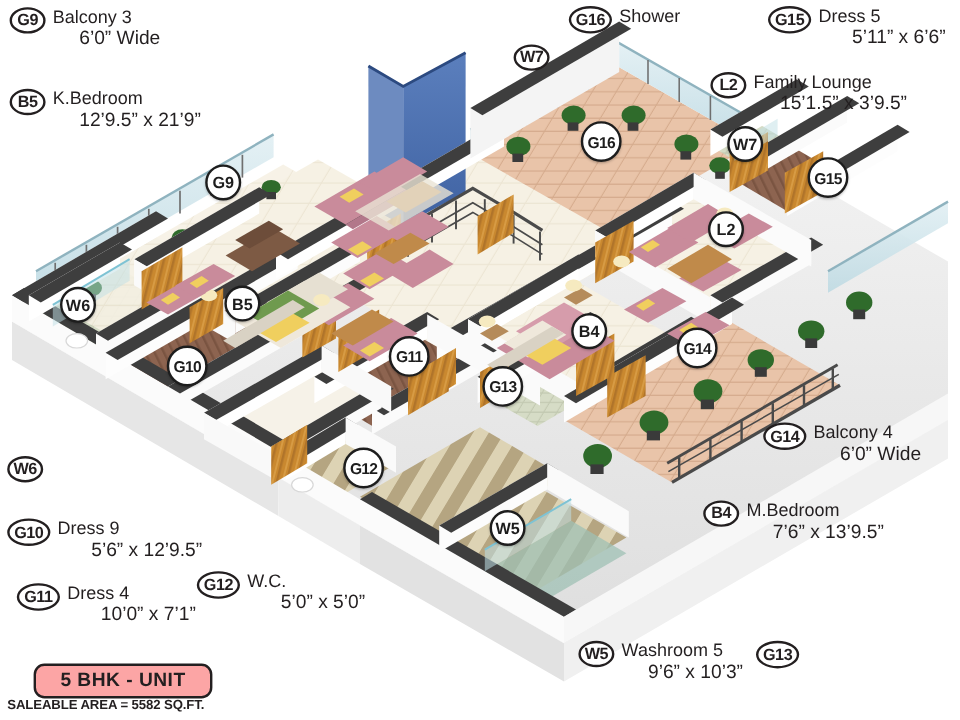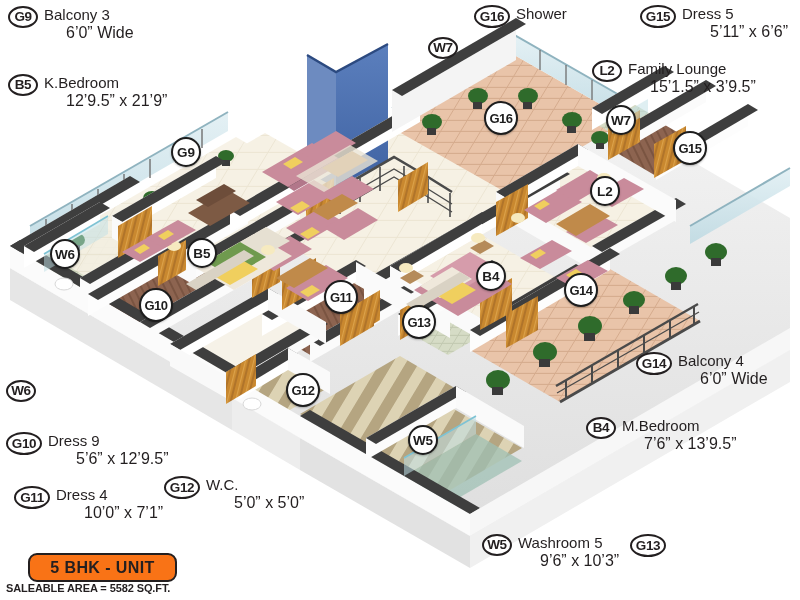--- a/index.html
+++ b/index.html
@@ -34,21 +34,21 @@
     background:#ffffff;border:2.6px solid #1d1d1d;border-radius:50%;
     font-weight:700;color:#1d1d1d;box-sizing:border-box;
     box-shadow:0 1px 2px rgba(0,0,0,.25);z-index:40;
   }
   .pin.s2{width:30px;height:30px;font-size:13.5px;}
   .pin.s3{width:34px;height:34px;font-size:13px;letter-spacing:-.6px;}
 
   
   #unit-tag{
     position:absolute;left:28px;top:553px;width:145px;height:25px;
-    border:2.6px solid #231f20;border-radius:9px;background:#f97316;
+    border:2.6px solid #231f20;border-radius:9px;background:#fca5a5;
     display:flex;align-items:center;justify-content:center;
     font-size:16px;font-weight:700;letter-spacing:.4px;
   }
   #area-line{
     position:absolute;left:6px;top:582px;
     font-size:11px;font-weight:700;letter-spacing:-.1px;
   }
 
   
   #plan{position:absolute;left:0;top:0;width:800px;height:600px;}

